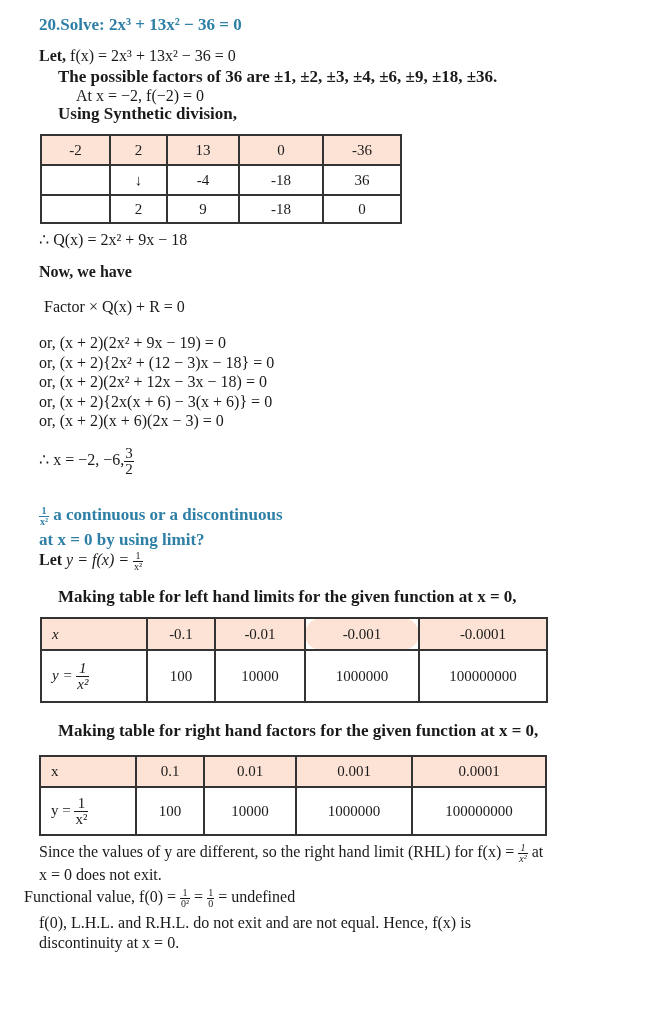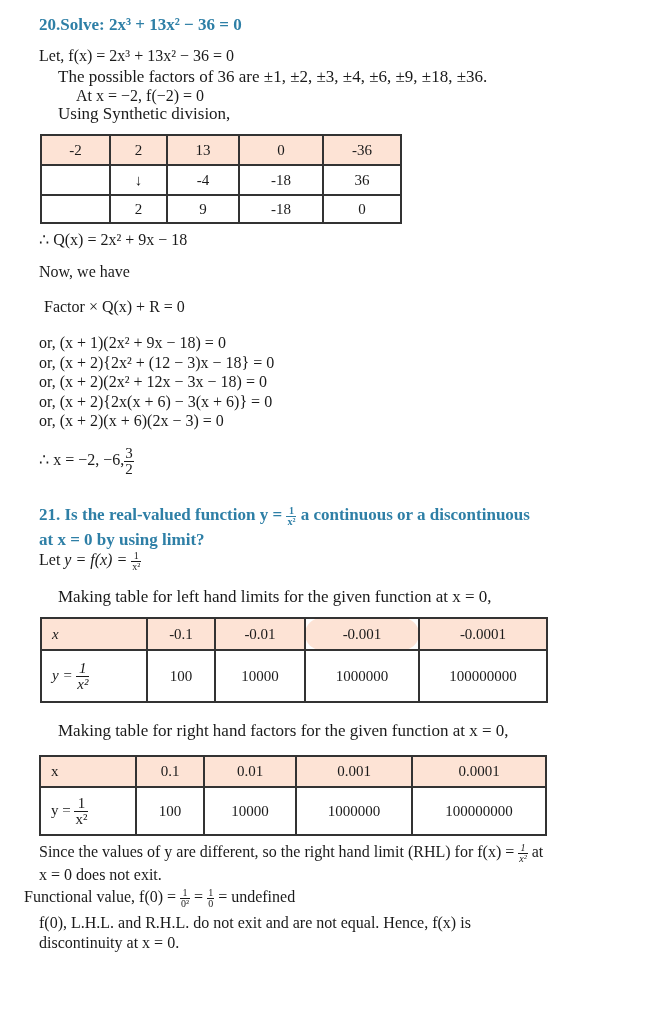--- a/index.html
+++ b/index.html
@@ -3,21 +3,21 @@
 <meta charset="utf-8">
 <style>
   html, body { margin: 0; padding: 0; background: #ffffff; }
   body {
     width: 668px; height: 1024px; overflow: hidden; position: relative;
     font-family: "Liberation Serif", "DejaVu Serif", serif;
     color: #1a1a1a;
   }
   .abs { position: absolute; white-space: nowrap; }
   .q-title { color: #2e7fa6; font-weight: bold; font-size: 17px; }
-  .bold { font-weight: normal; }
+  .bold { font-weight: bold; }
   .t16 { font-size: 16px; }
   .t17 { font-size: 17px; margin-left: 19px; }
   .it { font-style: italic; }
   table.grid { position: absolute; border-collapse: collapse; font-size: 15px; }
   table.grid td { border: 2px solid #333; text-align: center; padding: 0; }
   table.grid tr.head td { background: #fde3d5; }
   .frac { display: inline-block; vertical-align: middle; text-align: center; line-height: 1; }
   .frac .num { display: block; padding: 0 1px; }
   .frac .den { display: block; border-top: 1px solid #1a1a1a; padding: 0 1px; }
   .frac.small { font-size: 10px; }
@@ -60,33 +60,32 @@
     <td>0</td>
   </tr>
 </tbody>
   </table>
 
 <div class="abs t16" style="left:39px;top:230px;">∴ Q(x) = 2x² + 9x − 18</div>
 <div class="abs t16 bold" style="left:39px;top:263px;">Now, we have</div>
 <div class="abs t16" style="left:44px;top:298px;">Factor × Q(x) + R = 0</div>
 
 <div class="abs t16" style="left:39px;top:333px;line-height:19.5px;">
-  <div>or,  (x + 1)(2x² + 9x − 18) = 0</div>
+  <div>or,  (x + 2)(2x² + 9x − 19) = 0</div>
   <div>or,  (x + 2){2x² + (12 − 3)x − 18} = 0</div>
   <div>or,  (x + 2)(2x² + 12x − 3x − 18) = 0</div>
   <div>or, (x + 2){2x(x + 6) − 3(x + 6)} = 0</div>
   <div>or,  (x + 2)(x + 6)(2x − 3) = 0</div>
 </div>
 
 <div class="abs t16" style="left:39px;top:446px;">
   <span>∴ x = −2, −6,</span><span class="frac big"><span class="num">3</span><span class="den">2</span></span>
 </div>
 
 <div class="abs q-title" style="left:39px;top:505px;">
-  <span>21. Is the real-valued function y =</span>
   <span class="frac small"><span class="num">1</span><span class="den" style="border-color:#2e7fa6;">x²</span></span>
   <span>a continuous or a discontinuous</span>
 </div>
 <div class="abs q-title" style="left:39px;top:530px;">at x = 0 by using limit?</div>
 
 <div class="abs t16" style="left:39px;top:551px;">
   <span class="bold">Let</span>
   <span class="it">y = f(x) =</span>
   <span class="frac small"><span class="num">1</span><span class="den">x²</span></span>
 </div>

